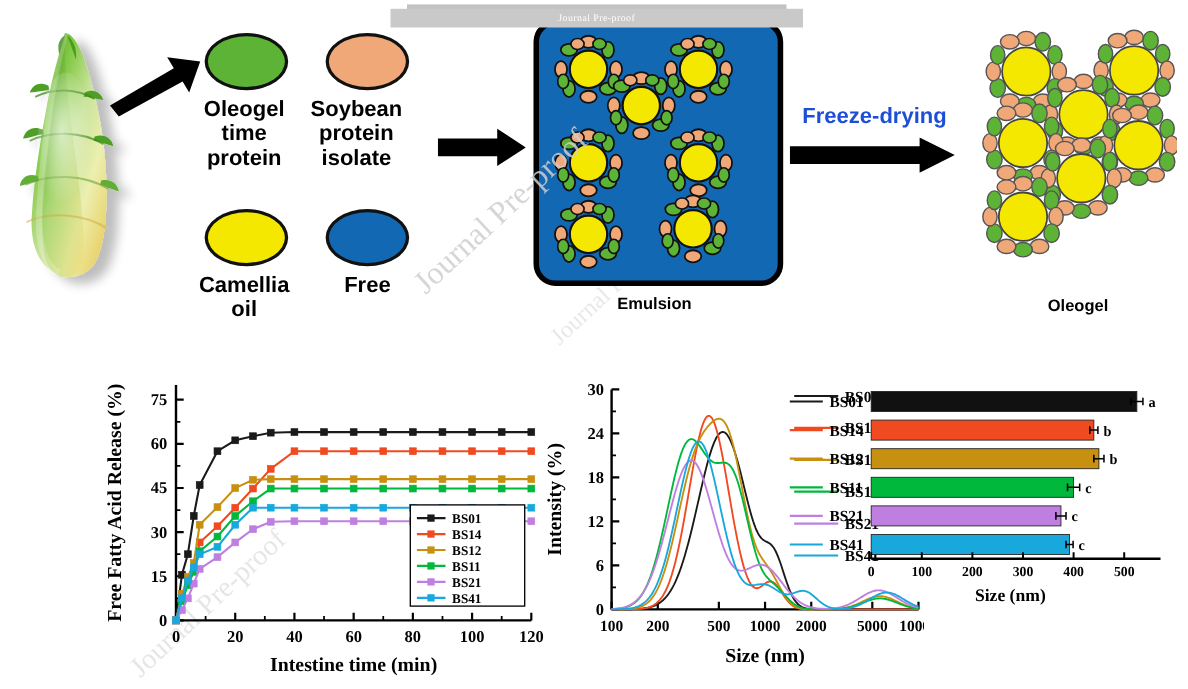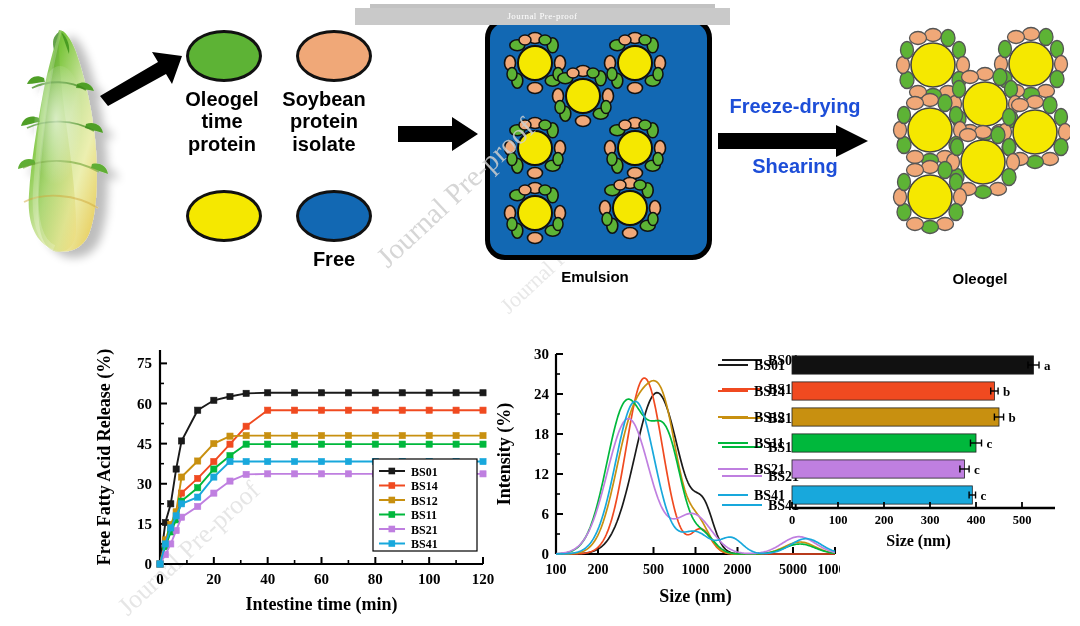--- a/index.html
+++ b/index.html
@@ -159,20 +159,24 @@
   <div class="ing-label" style="left:166px;top:88px;width:112px;">
     <div>Oleogel</div>
     <div>time</div>
     <div>protein</div>
   </div>
   <div class="ing-label" style="left:268px;top:88px;width:112px;">
     <div>Soybean</div>
     <div>protein</div>
     <div>isolate</div>
   </div>
+  <div class="ing-label" style="left:166px;top:248px;width:112px;">
+    <div>Camellia</div>
+    <div>oil</div>
+  </div>
   <div class="ing-label" style="left:278px;top:248px;width:112px;">
     <div>Free</div>
   </div>
 
   <svg class="arrow-svg" style="left:398px;top:116px;width:80px;height:36px;" viewBox="0 0 80 36">
     <path d="M0 10 L54 10 L54 1 L80 18 L54 35 L54 26 L0 26 Z" fill="#000"></path>
   </svg>
 
   <div class="vessel">
     <svg width="207" height="222" viewBox="0 0 207 222">
@@ -203,21 +207,20 @@
       <use href="#drop" x="45" y="190"></use>
       <use href="#drop" x="140" y="185"></use>
     </svg>
   </div>
   <div class="stage-label" style="left:505px;top:268px;width:180px;">Emulsion</div>
 
   <div class="proc-label" style="left:705px;top:95px;width:180px;">Freeze-drying</div>
   <svg class="arrow-svg" style="left:718px;top:125px;width:150px;height:32px;" viewBox="0 0 150 32">
     <path d="M0 8 L118 8 L118 0 L150 16 L118 32 L118 24 L0 24 Z" fill="#000"></path>
   </svg>
-  <div class="proc-label" style="left:705px;top:155px;width:180px;">Shearing</div>
 
   <svg class="arrow-svg" style="left:885px;top:22px;width:185px;height:230px;" viewBox="0 0 185 230">
     <defs>
       <g id="odrop">
         <circle cx="0" cy="0" r="22" fill="#F5E800" stroke="#444" stroke-width="1.6"></circle>
         <g>
           <ellipse cx="0" cy="-30" rx="8.5" ry="6.5" fill="#F0A878" stroke="#555" stroke-width="1.3"></ellipse>
           <ellipse cx="15" cy="-27" rx="7" ry="8.5" fill="#5DB335" stroke="#555" stroke-width="1.3"></ellipse>
           <ellipse cx="26" cy="-15" rx="6.5" ry="8.5" fill="#5DB335" stroke="#555" stroke-width="1.3"></ellipse>
           <ellipse cx="30" cy="0" rx="6.5" ry="8.5" fill="#F0A878" stroke="#555" stroke-width="1.3"></ellipse>

